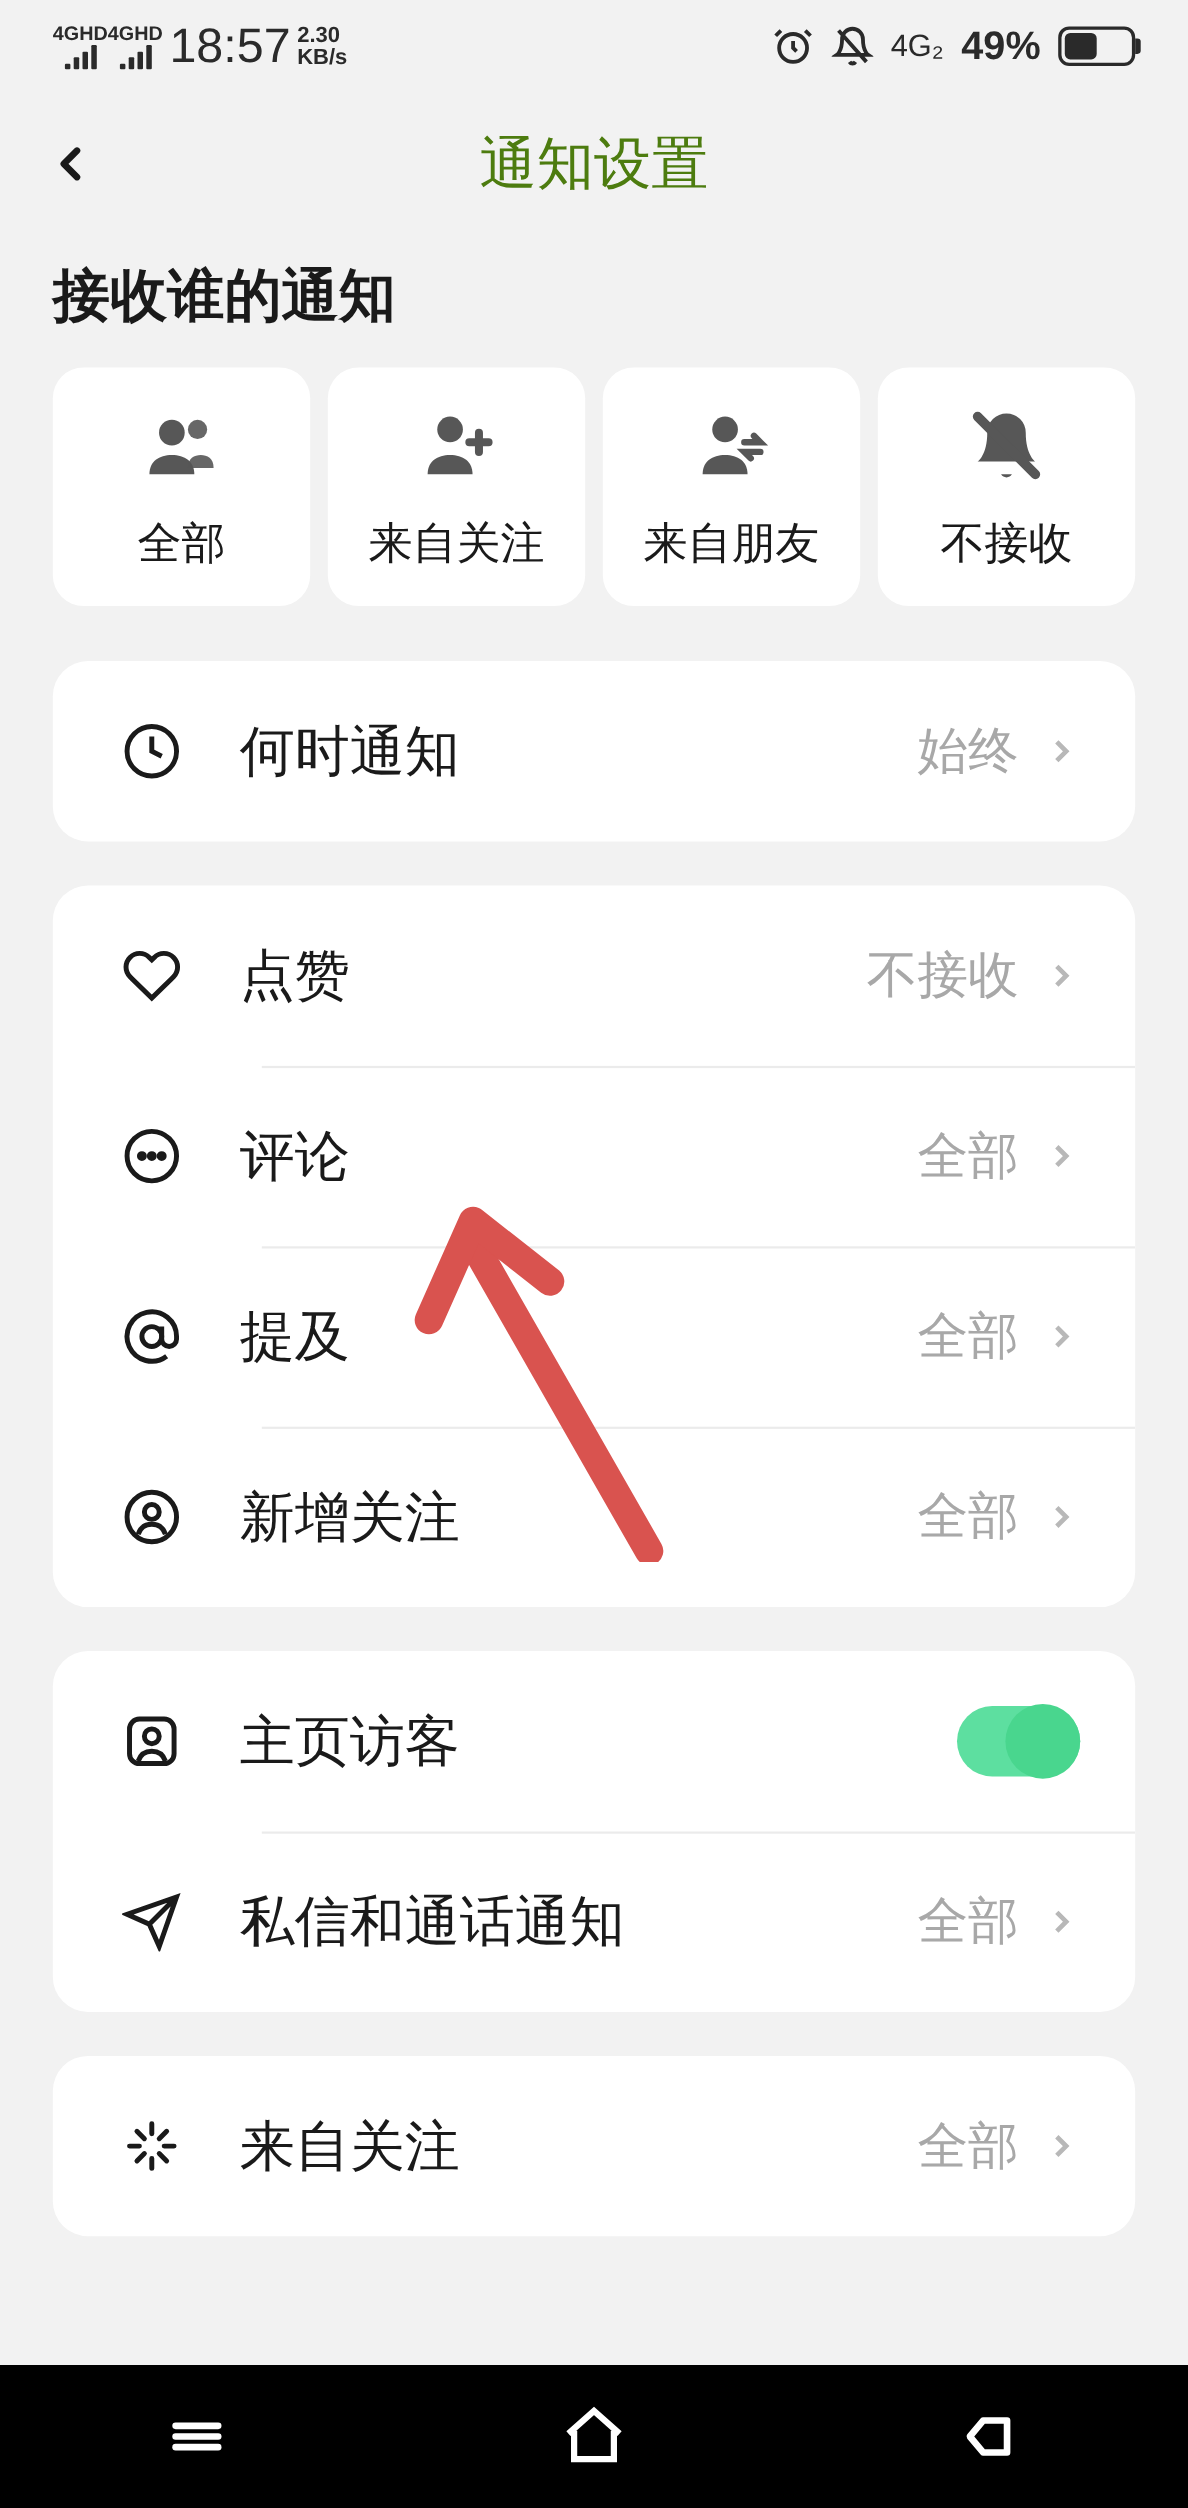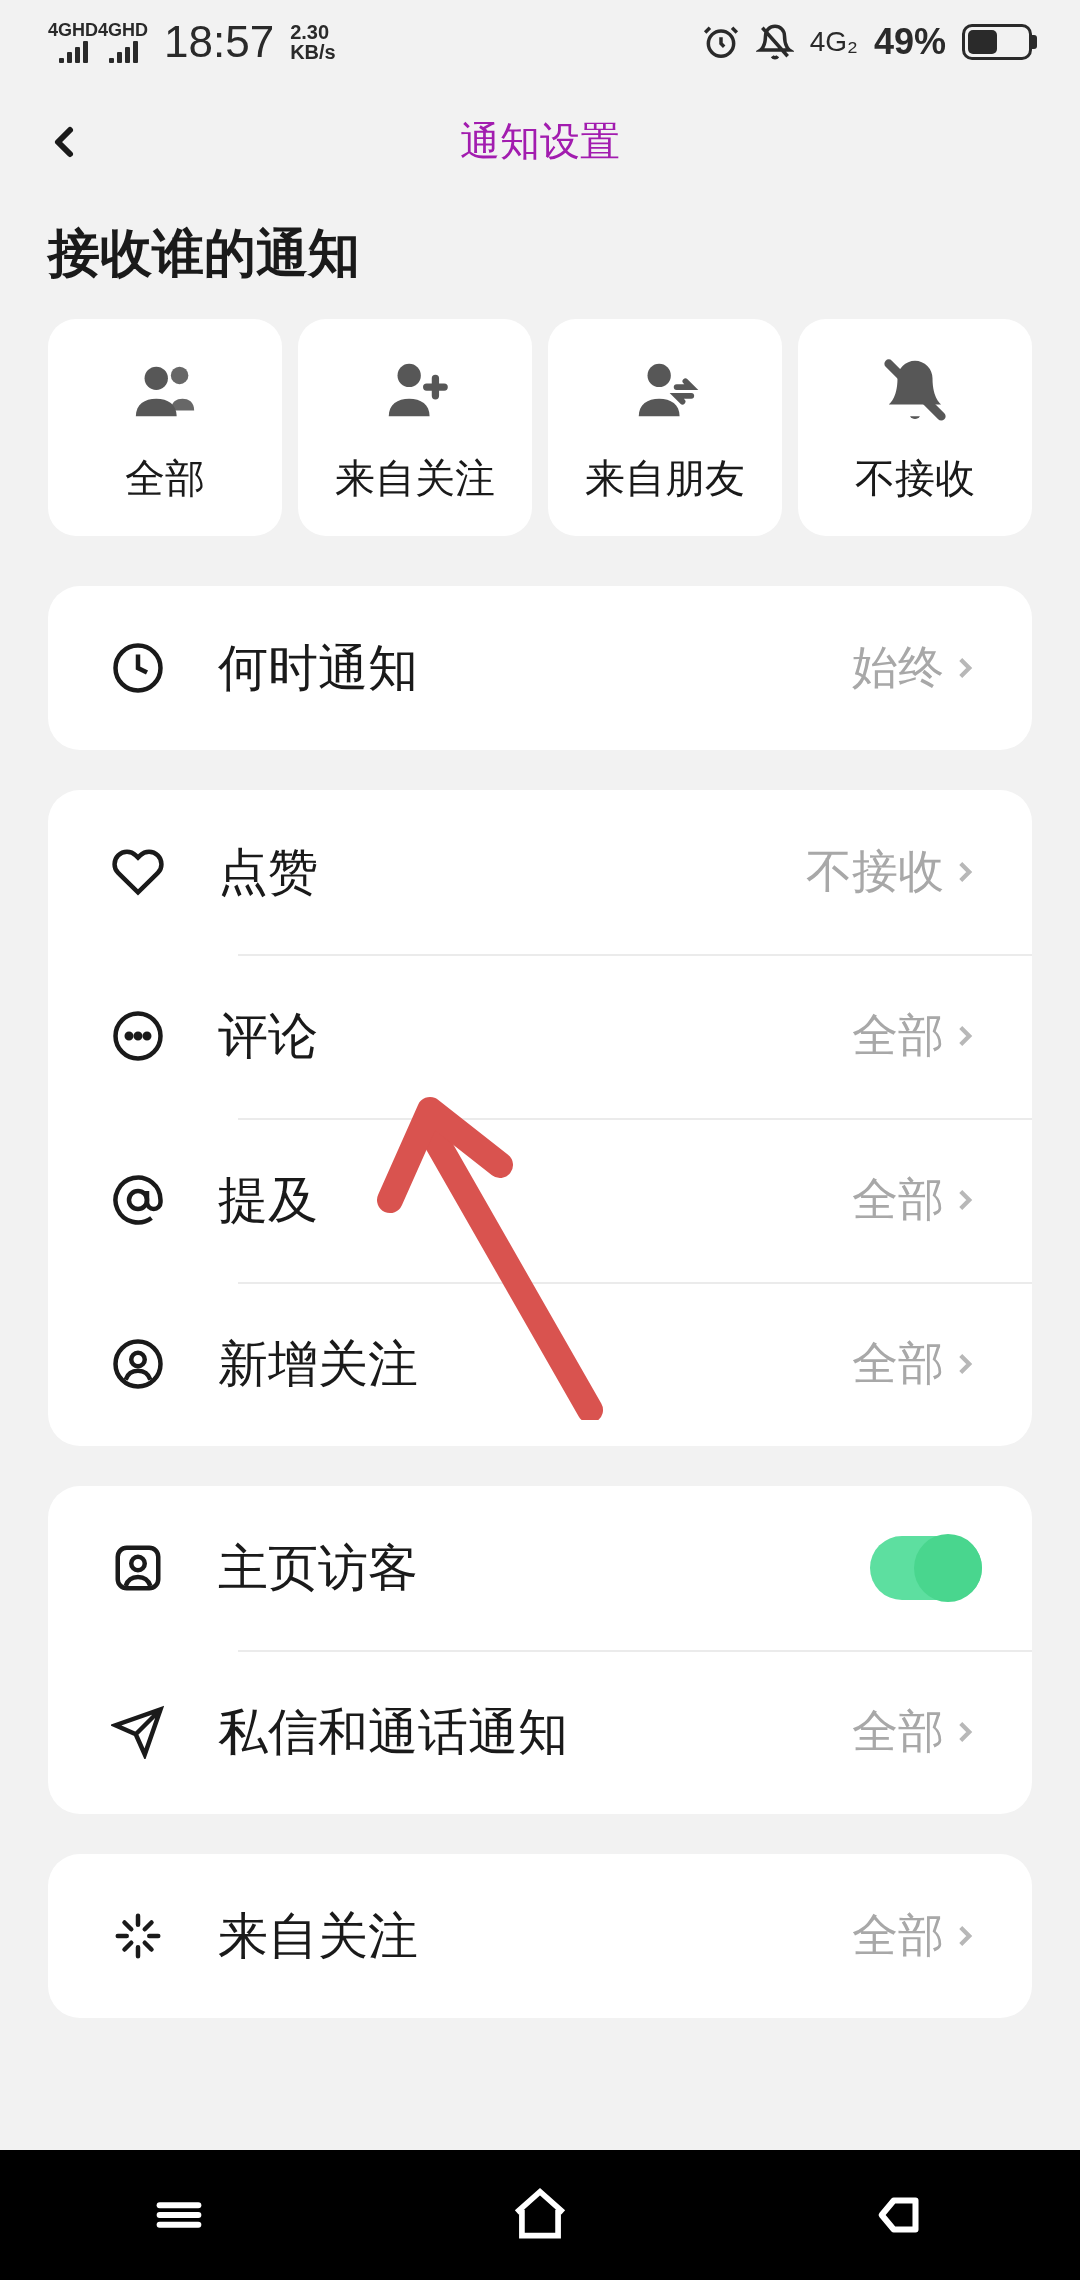--- a/index.html
+++ b/index.html
@@ -23,42 +23,42 @@
       font-weight: 600;
       color: #2a2a2a;
     }
     .status-left { display: flex; align-items: center; }
     .status-right { display: flex; align-items: center; gap: 16px; }
     .signal-group { display: flex; flex-direction: column; align-items: center; line-height: 1; }
     .signal-label { font-size: 18px; font-weight: 700; }
     .signal-bars { display: flex; align-items: flex-end; gap: 3px; height: 22px; margin-top: 2px; }
     .signal-bars span { width: 5px; background: #2a2a2a; border-radius: 1px; }
     .signal-bars span:nth-child(1){height:25%}.signal-bars span:nth-child(2){height:50%}.signal-bars span:nth-child(3){height:75%}.signal-bars span:nth-child(4){height:100%}
-    .clock { font-size: 44px; font-weight: 500; margin: 0 16px; }
+    .clock { font-size: 44px; font-weight: 500; margin: 0 6px; }
     .kbs { display:flex; flex-direction:column; line-height:1; font-size:20px; }
     .battery { width: 70px; height: 36px; border: 3px solid #2a2a2a; border-radius: 10px; position: relative; }
     .battery::after { content:''; position:absolute; right:-8px; top:8px; width:5px; height:14px; background:#2a2a2a; border-radius:0 3px 3px 0; }
     .battery-fill { position:absolute; left:3px; top:3px; bottom:3px; width:45%; background:#2a2a2a; border-radius:5px; }
     
     
     .header {
       display: flex;
       align-items: center;
       justify-content: center;
       padding: 30px 50px 40px;
       position: relative;
     }
     .back-btn {
       position: absolute;
       left: 40px;
       display: flex;
       align-items: center;
       justify-content: center;
     }
-    .page-title { font-size: 40px; font-weight: 500; color: #a21caf; }
+    .page-title { font-size: 52px; font-weight: 500; color: #4d7c0f; }
     
     
     .section-title {
       font-size: 52px;
       font-weight: 600;
       color: #1a1a1a;
       padding: 10px 48px 30px;
     }
     
     
@@ -99,21 +99,21 @@
       content: '';
       position: absolute;
       top: 0;
       left: 190px;
       right: 0;
       height: 2px;
       background: #ebebeb;
     }
     .row-icon { width: 80px; display:flex; align-items:center; justify-content:center; }
     .row-label { font-size: 50px; font-weight: 500; color: #1a1a1a; margin-left: 40px; flex: 1; }
-    .row-value { font-size: 46px; color: #a8a8a8; margin-right: 4px; }
+    .row-value { font-size: 46px; color: #a8a8a8; margin-right: 22px; }
     .chevron-right { display:flex; align-items:center; }
     
     
     .toggle {
       width: 112px;
       height: 64px;
       background: #5ddfa0;
       border-radius: 40px;
       position: relative;
     }

